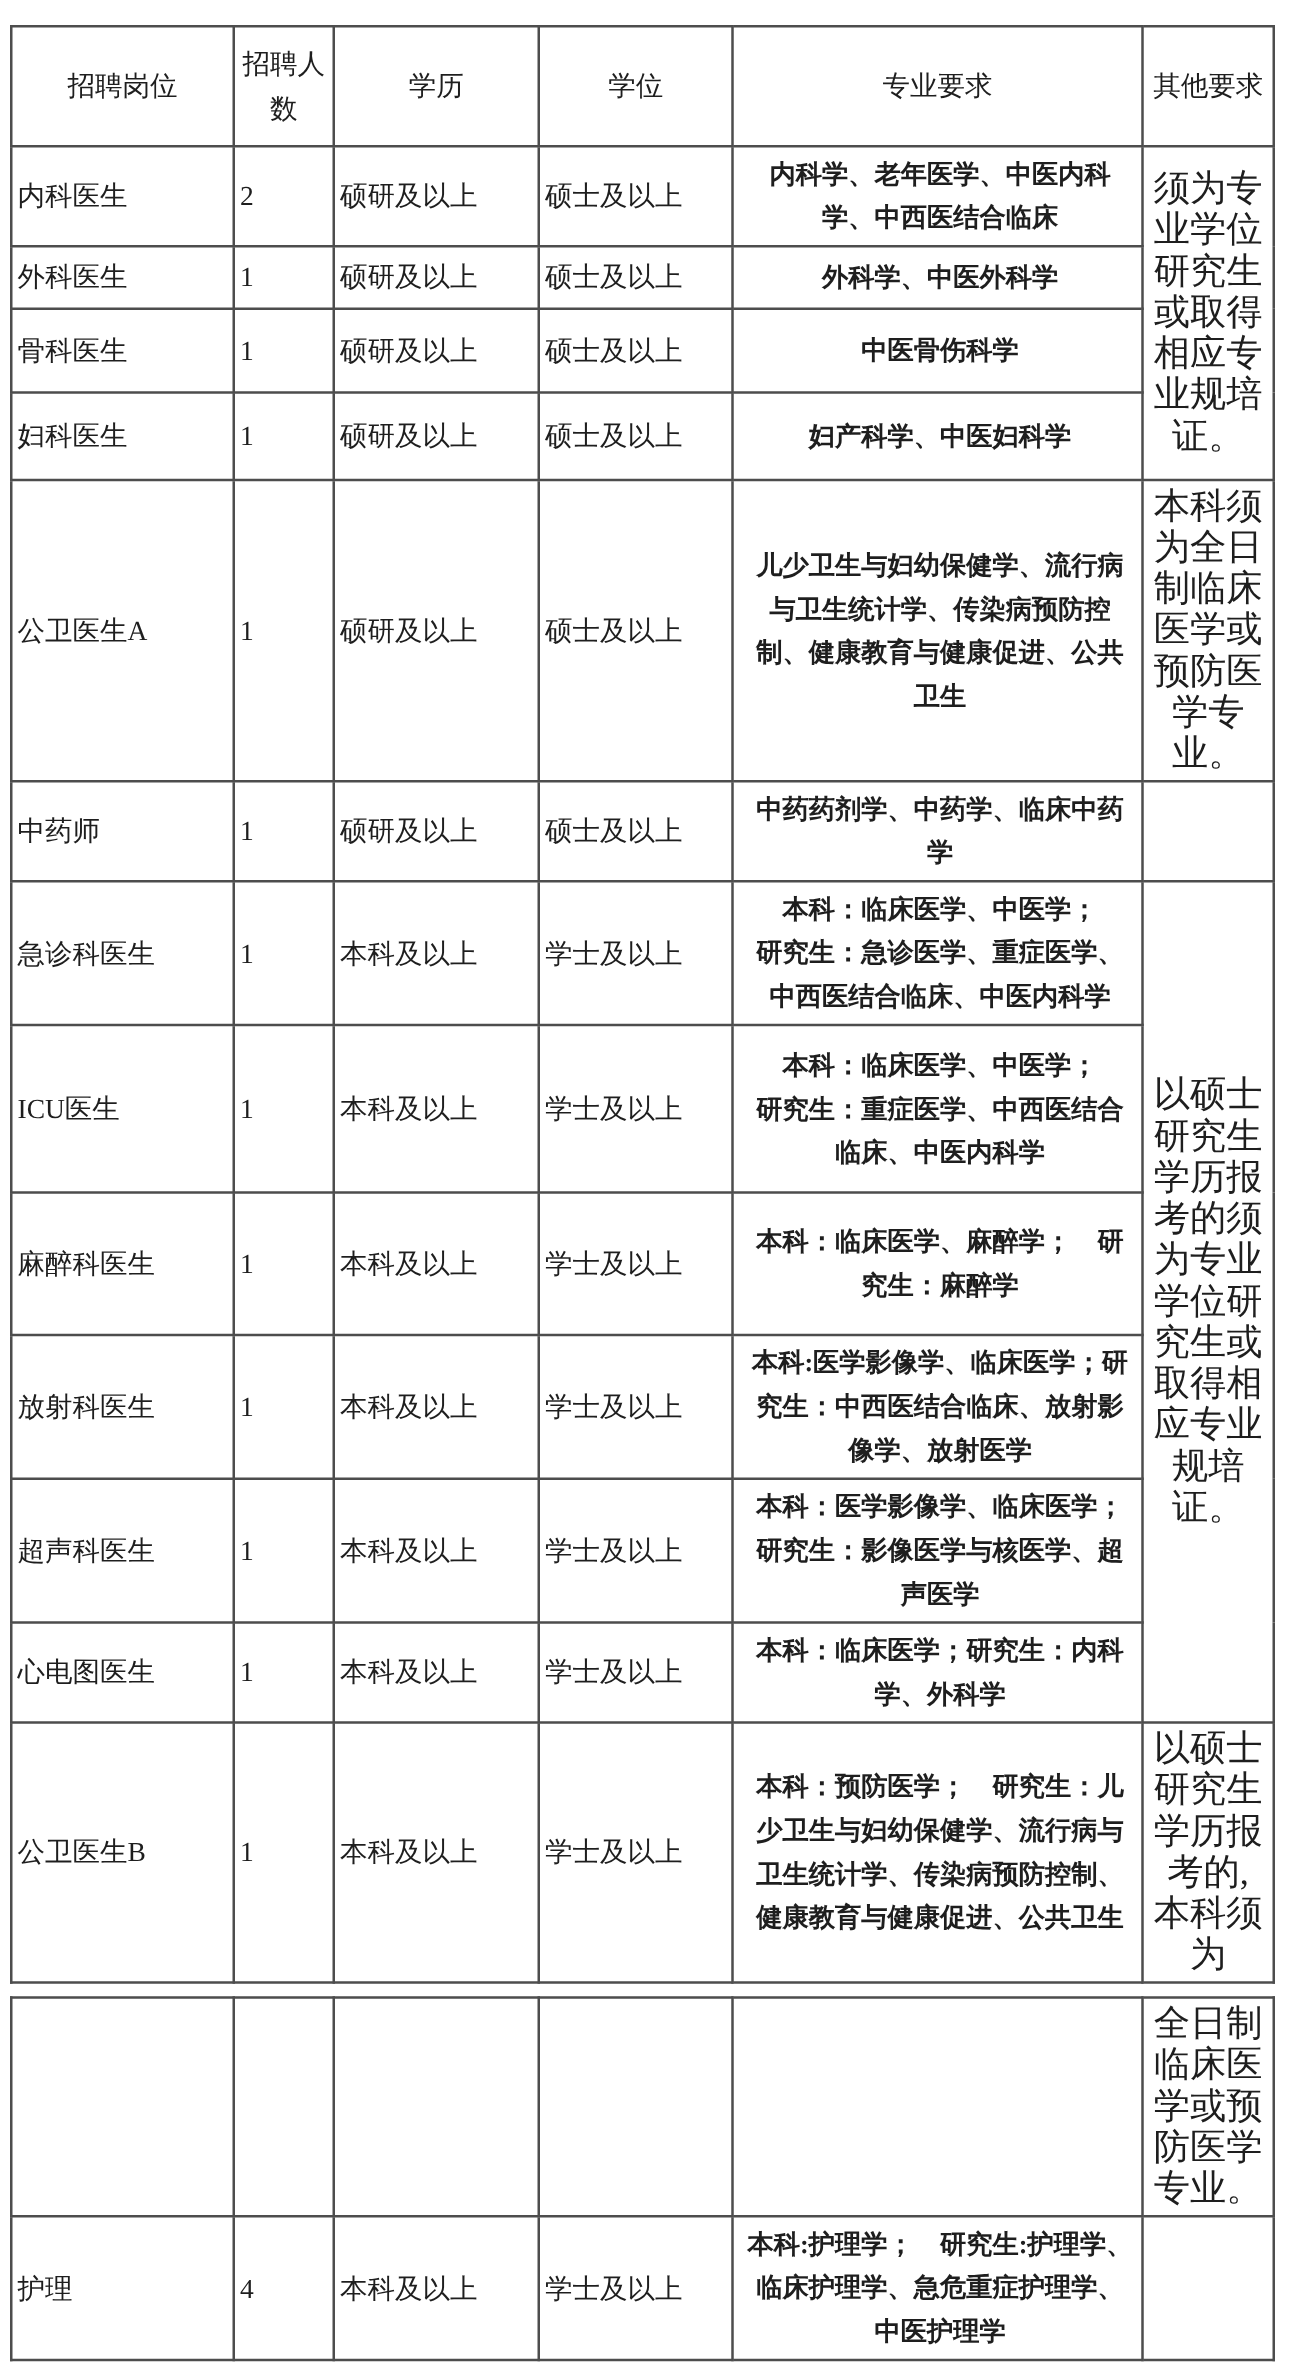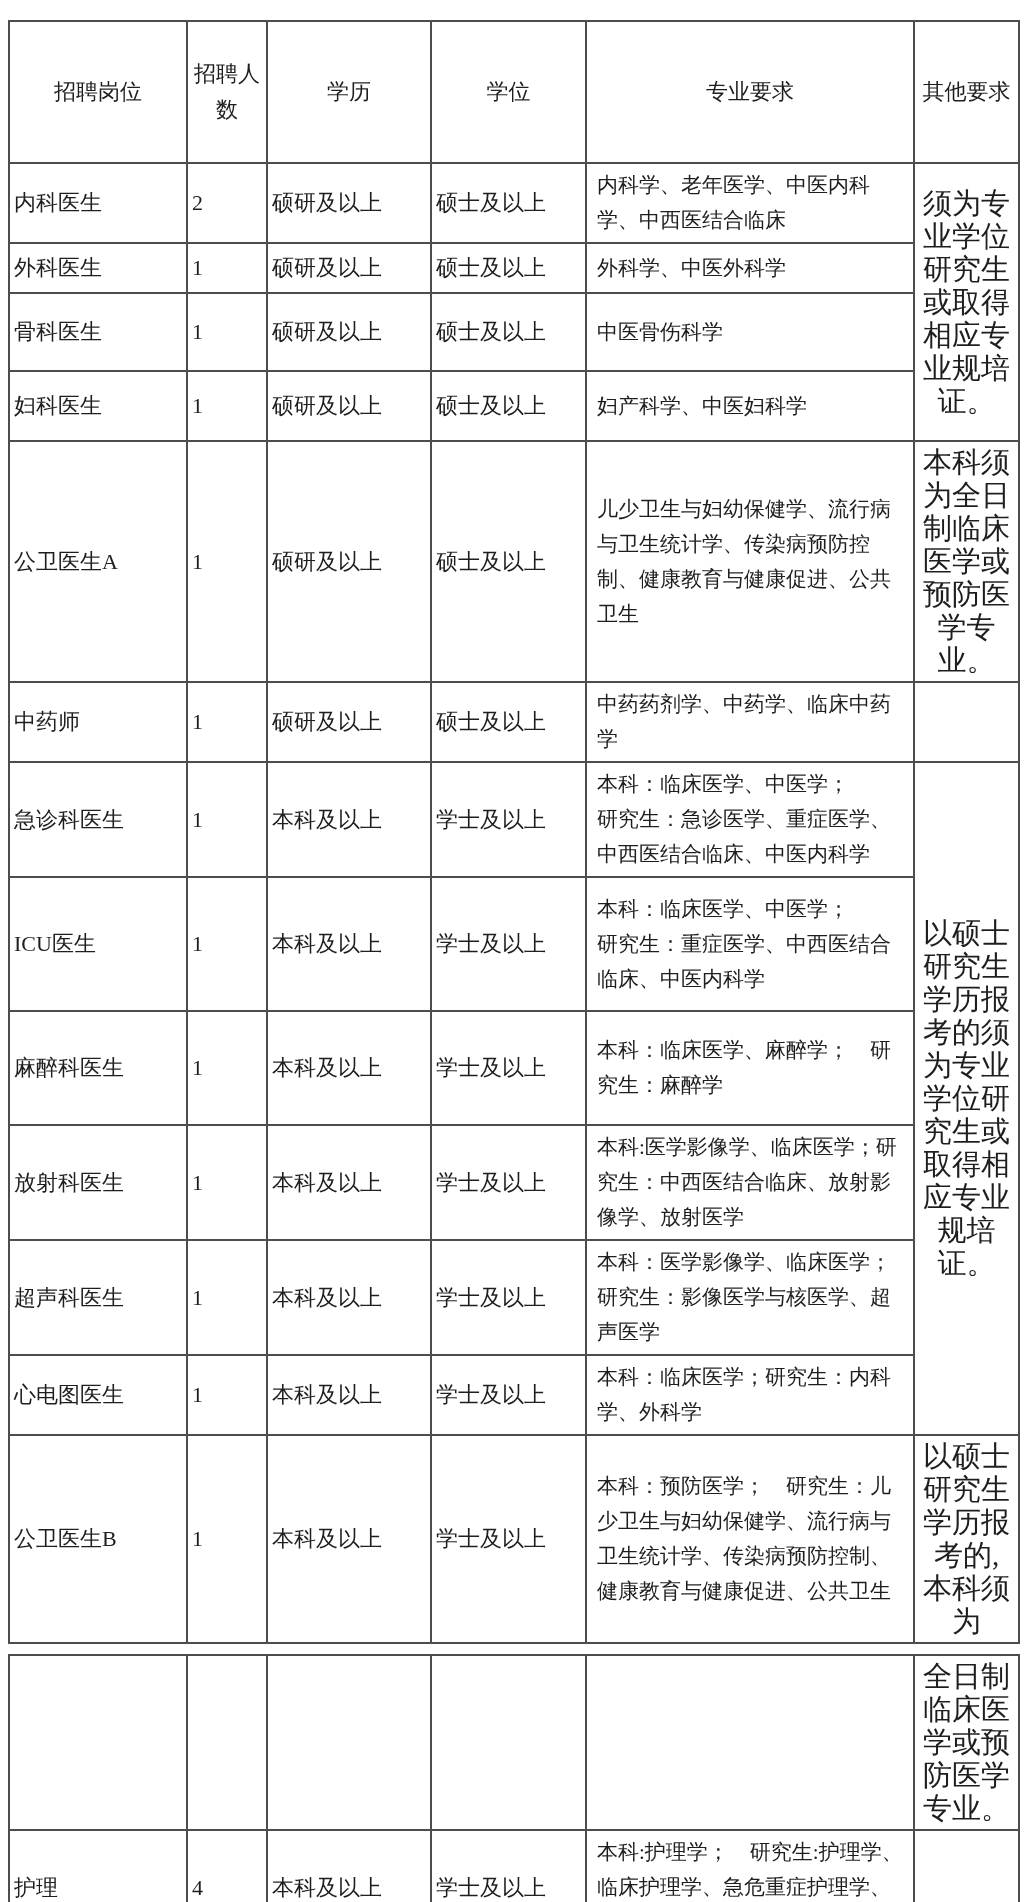--- a/index.html
+++ b/index.html
@@ -25,24 +25,25 @@
   th{
     font-weight:normal;
     font-size:22px;
     line-height:36px;
     text-align:center;
     padding:2px 4px;
   }
   td{font-size:22px;}
   .c0,.c1,.c2,.c3{line-height:32px;padding:2px 4px;}
   .c4{
-    text-align:left;
+    text-align:center;
     font-size:21px;
     line-height:35px;
     padding:4px 6px 4px 10px;
+    font-weight:bold;
   }
   .c5{
     text-align:center;
     font-size:29px;
     line-height:33px;
     padding:4px 8px;
   }
 </style>
 </head>
 <body>
@@ -52,21 +53,21 @@
   <table>
     <colgroup>
       <col style="width:178px">
         <col style="width:80px">
         <col style="width:164px">
       <col style="width:155px">
         <col style="width:328px">
         <col style="width:105px">
     </colgroup>
     <thead>
-      <tr style="height:142px">
+      <tr style="height:96px">
         <th>招聘岗位</th>
         <th>招聘人数</th>
         <th>学历</th>
         <th>学位</th>
         <th>专业要求</th>
         <th>其他要求</th>
       </tr>
     </thead>
     <tbody id="tbody-1">
         <tr style="height: 74px;">
@@ -77,21 +78,21 @@
           <td class="c4">内科学、老年医学、中医内科学、中西医结合临床</td>
           <td class="c5" rowspan="4">须为专业学位研究生或取得相应专业规培证。</td>
         </tr>
         <tr style="height: 50px;">
           <td class="c0">外科医生</td>
           <td class="c1">1</td>
           <td class="c2">硕研及以上</td>
           <td class="c3">硕士及以上</td>
           <td class="c4">外科学、中医外科学</td>
         </tr>
-        <tr style="height: 78px;">
+        <tr style="height: 67px;">
           <td class="c0">骨科医生</td>
           <td class="c1">1</td>
           <td class="c2">硕研及以上</td>
           <td class="c3">硕士及以上</td>
           <td class="c4">中医骨伤科学</td>
         </tr>
         <tr style="height: 70px;">
           <td class="c0">妇科医生</td>
           <td class="c1">1</td>
           <td class="c2">硕研及以上</td>

